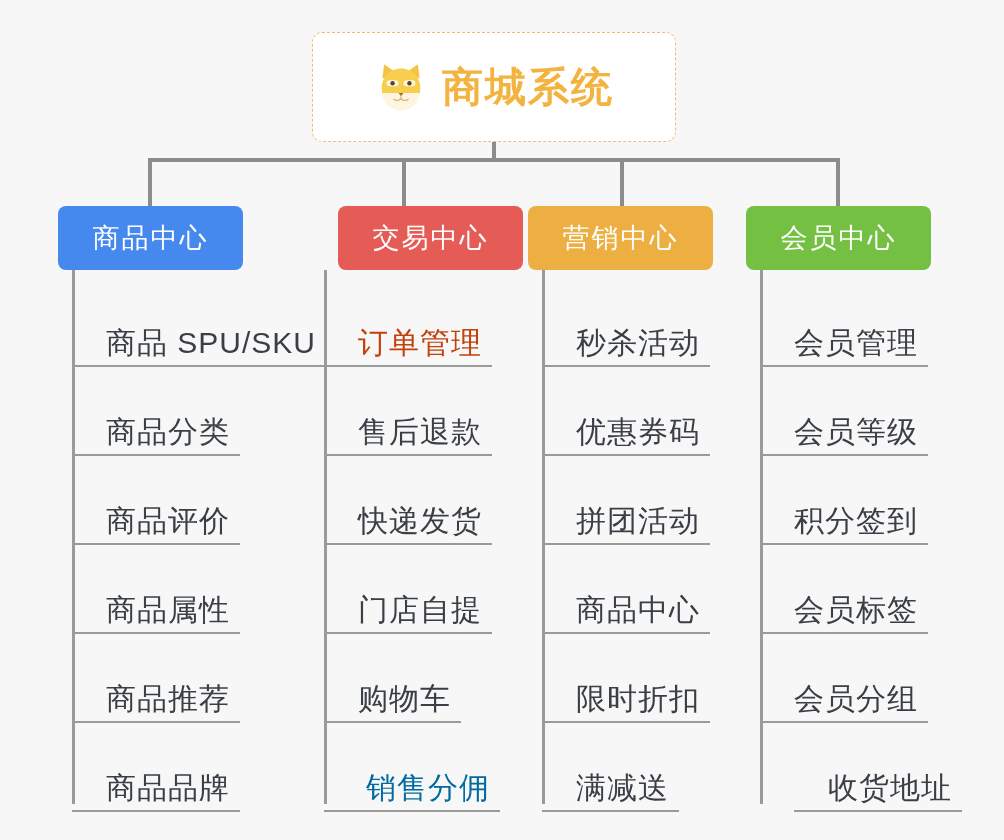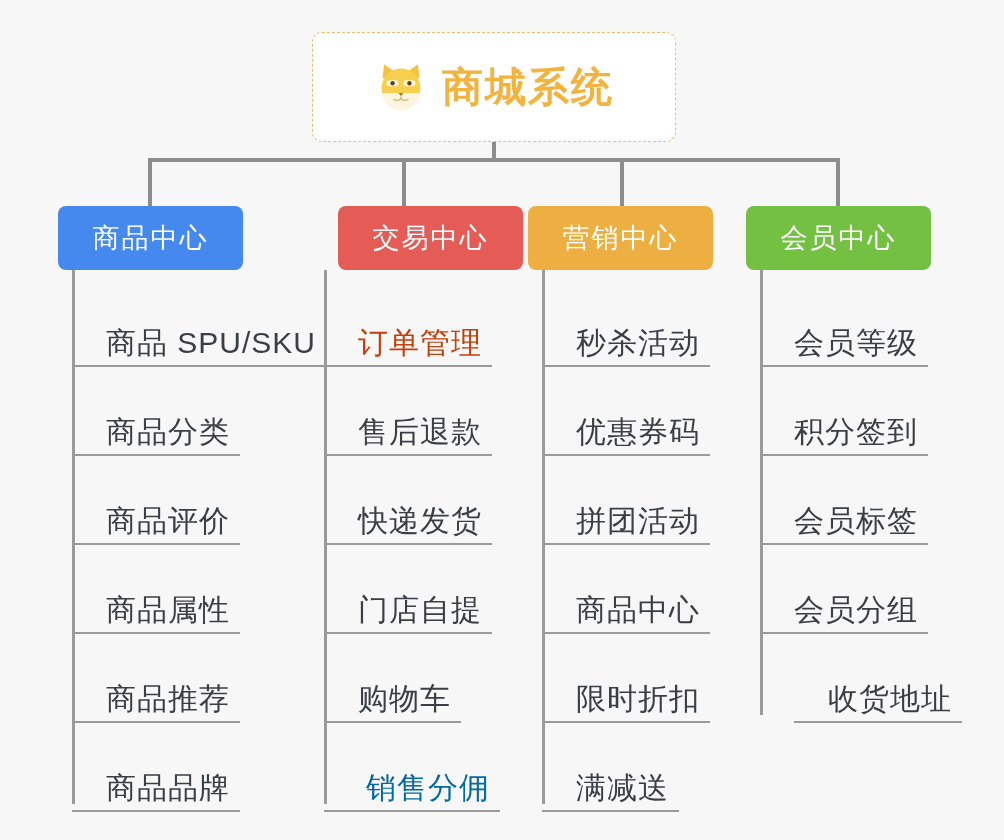--- a/index.html
+++ b/index.html
@@ -248,20 +248,23 @@
     </div>
   </div>
 
   <div class="column" style="left:746px;width:190px;">
     <div class="cat-header" style="background:#74c043;width:185px;">
       <span>会员中心</span>
     </div>
     <div class="branch">
       <div class="spine" style="background: rgb(154, 154, 154);"></div>
       <div class="leaf">
+          <div class="leaf-inner" style="border-bottom-color: rgb(154, 154, 154);"><span class="leaf-label" style="color: rgb(58, 63, 69);">会员管理</span></div>
+        </div>
+      <div class="leaf">
           <div class="leaf-inner" style="border-bottom-color: rgb(154, 154, 154);"><span class="leaf-label" style="color: rgb(58, 63, 69);">会员等级</span></div>
         </div>
       <div class="leaf">
           <div class="leaf-inner" style="border-bottom-color: rgb(154, 154, 154);"><span class="leaf-label" style="color: rgb(58, 63, 69);">积分签到</span></div>
         </div>
       <div class="leaf">
           <div class="leaf-inner" style="border-bottom-color: rgb(154, 154, 154);"><span class="leaf-label" style="color: rgb(58, 63, 69);">会员标签</span></div>
         </div>
       <div class="leaf">
           <div class="leaf-inner" style="border-bottom-color: rgb(154, 154, 154);"><span class="leaf-label" style="color: rgb(58, 63, 69);">会员分组</span></div>

